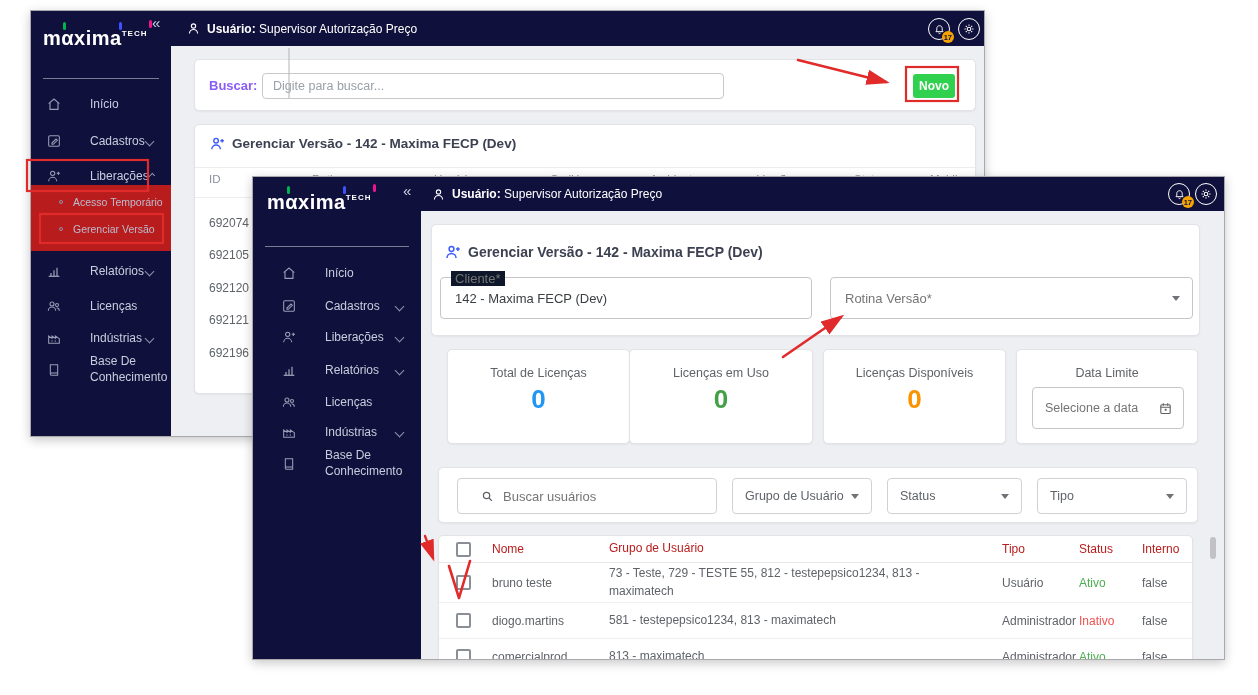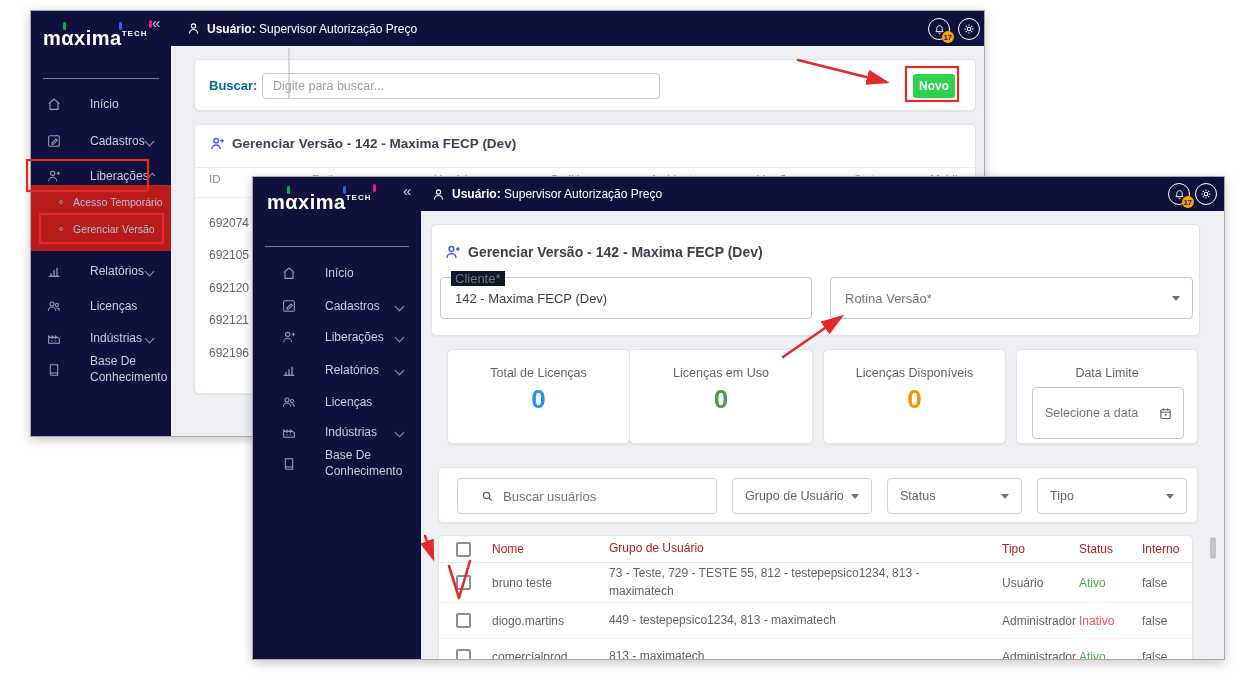--- a/index.html
+++ b/index.html
@@ -195,22 +195,22 @@
             </svg>
           </span>
         <span style="width:86px; line-height:1.3;">Base De Conhecimento</span>
       </div>
       <span class="collapse" style="left:121px; top:3px;">«</span>
     </div>
 
     <div class="content" style="left:140px; top:35px; right:0; bottom:0;">
 
       <div class="card" style="left:23px; top:13px; width:782px; height:52px;">
-        <span style="position:absolute; left:14px; top:18px; font-size:13px; font-weight:bold; color:#0369a1;">Buscar:</span>
-        <input class="field-input" style="left: 67px; top: 13px; width: 398px; height: 26px;" placeholder="Digite para buscar...">
+        <span style="position:absolute; left:14px; top:18px; font-size:13px; font-weight:bold; color:#8b5cf6;">Buscar:</span>
+        <input class="field-input" style="left: 67px; top: 13px; width: 462px; height: 26px;" placeholder="Digite para buscar...">
         <button style="position: absolute; left: 718px; top: 14px; width: 42px; height: 24px; border: none; border-radius: 3px; color: rgb(255, 255, 255); font-size: 12px; font-weight: bold; cursor: pointer; font-family: &quot;Liberation Sans&quot;, sans-serif; background: rgb(47, 209, 79);">Novo</button>
       </div>
 
       <div class="card" style="left:23px; top:78px; width:782px; height:270px;">
         <div class="panel-title" style="position:absolute; left:14px; top:10px;">
           <span style="margin-right:6px;">
               <svg class="ico" width="17" height="17" viewBox="0 0 24 24" fill="none" stroke="#3d5afe" stroke-width="2">
                 <circle cx="10" cy="8" r="3.2"></circle>
                 <path d="M4 20c0-3.3 2.7-6 6-6s6 2.7 6 6"></path>
                 <path d="M18.5 5.5v5M16 8h5"></path>
@@ -378,21 +378,21 @@
       <div class="card" style="left:208px; top:138px; width:184px; height:95px;">
         <div class="stat-label">Licenças em Uso</div>
         <div class="stat-value" style="color: rgb(67, 160, 71);">0</div>
       </div>
       <div class="card" style="left:402px; top:138px; width:183px; height:95px;">
         <div class="stat-label">Licenças Disponíveis</div>
         <div class="stat-value" style="color: rgb(251, 147, 0);">0</div>
       </div>
       <div class="card" style="left:595px; top:138px; width:182px; height:95px;">
         <div class="stat-label">Data Limite</div>
-        <div style="position:absolute; left:15px; top:37px; width:152px; height:52px; border:1px solid #c4c6ca; border-radius:4px; display:flex; align-items:center;">
+        <div style="position:absolute; left:15px; top:37px; width:152px; height:42px; border:1px solid #c4c6ca; border-radius:4px; display:flex; align-items:center;">
           <span style="margin-left:12px; font-size:12.5px; color:#757575;">Selecione a data</span>
           <span style="margin-left:auto; margin-right:10px;">
               <svg class="ico" width="15" height="15" viewBox="0 0 24 24" fill="none" stroke="#616161" stroke-width="1.8">
                 <rect x="4.5" y="6" width="15" height="14" rx="1.5"></rect>
                 <path d="M4.5 10h15M8.5 3.5v4M15.5 3.5v4"></path>
                 <rect x="10.8" y="12.5" width="3" height="3" fill="#616161" stroke="none"></rect>
               </svg>
             </span>
         </div>
       </div>
@@ -440,21 +440,21 @@
           <span class="c-group">73 - Teste, 729 - TESTE 55, 812 - testepepsico1234, 813 - maximatech</span>
           <span class="c-tipo">Usuário</span>
           <span class="c-status" style="color: rgb(76, 175, 80);">Ativo</span>
           <span class="c-interno">false</span>
         </div>
         <div class="tbl-row" style="height:36px;">
           <span class="cbx-wrap">
               <span class="cbx"></span>
             </span>
           <span class="c-name" style="margin-left:17px;">diogo.martins</span>
-          <span class="c-group">449 - testepepsico1234, 813 - maximatech</span>
+          <span class="c-group">581 - testepepsico1234, 813 - maximatech</span>
           <span class="c-tipo">Administrador</span>
           <span class="c-status" style="color: rgb(239, 83, 80);">Inativo</span>
           <span class="c-interno">false</span>
         </div>
         <div class="tbl-row" style="height:36px;">
           <span class="cbx-wrap">
               <span class="cbx"></span>
             </span>
           <span class="c-name" style="margin-left:17px;">comercialprod</span>
           <span class="c-group">813 - maximatech</span>

